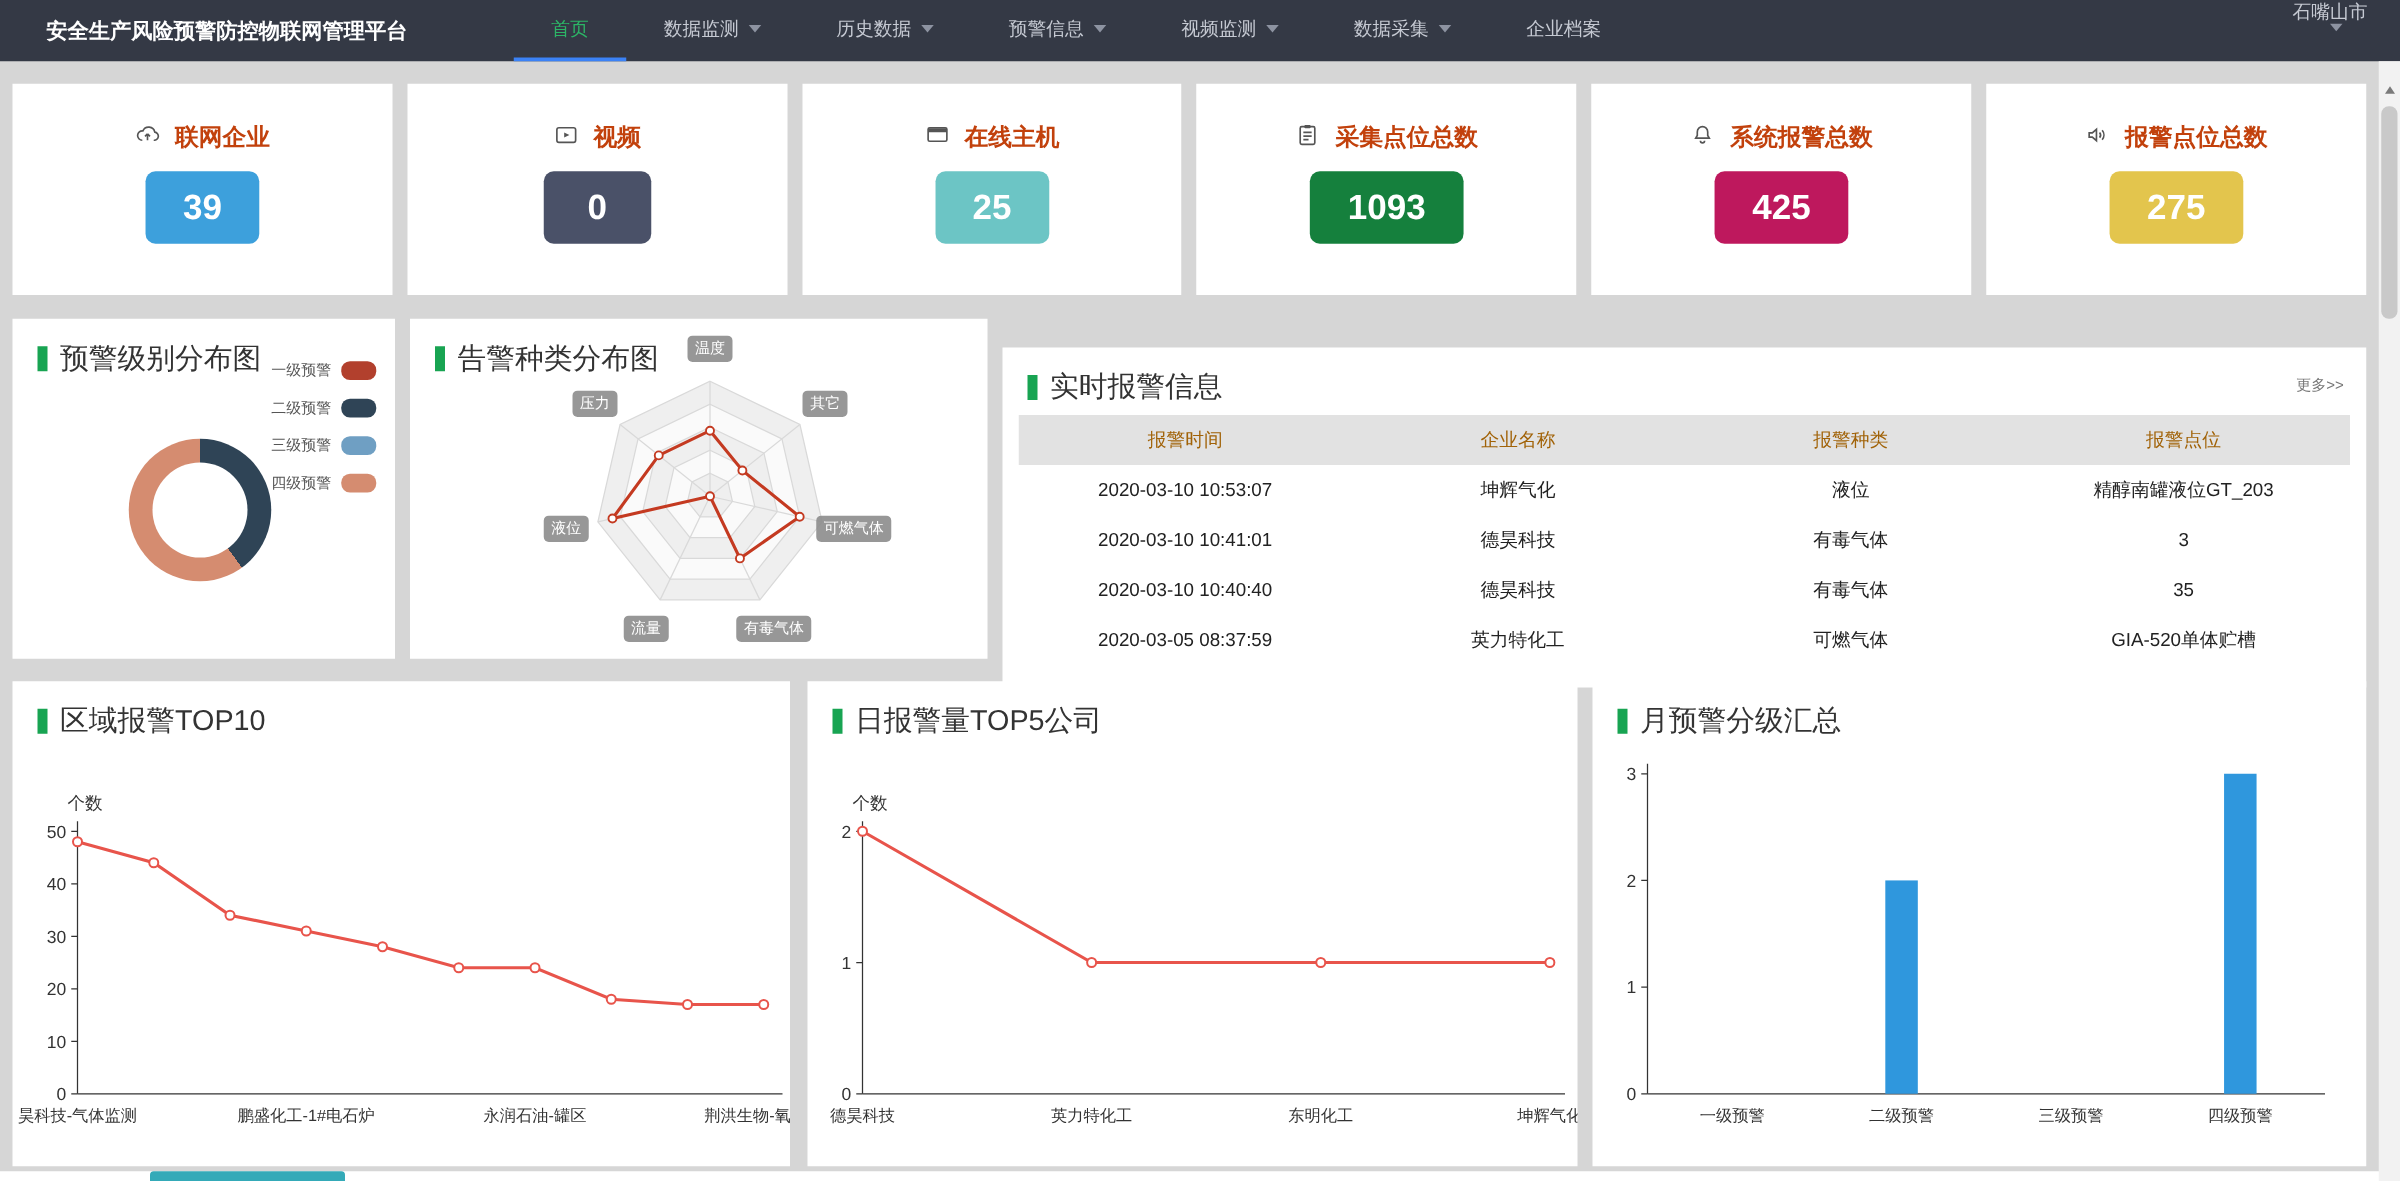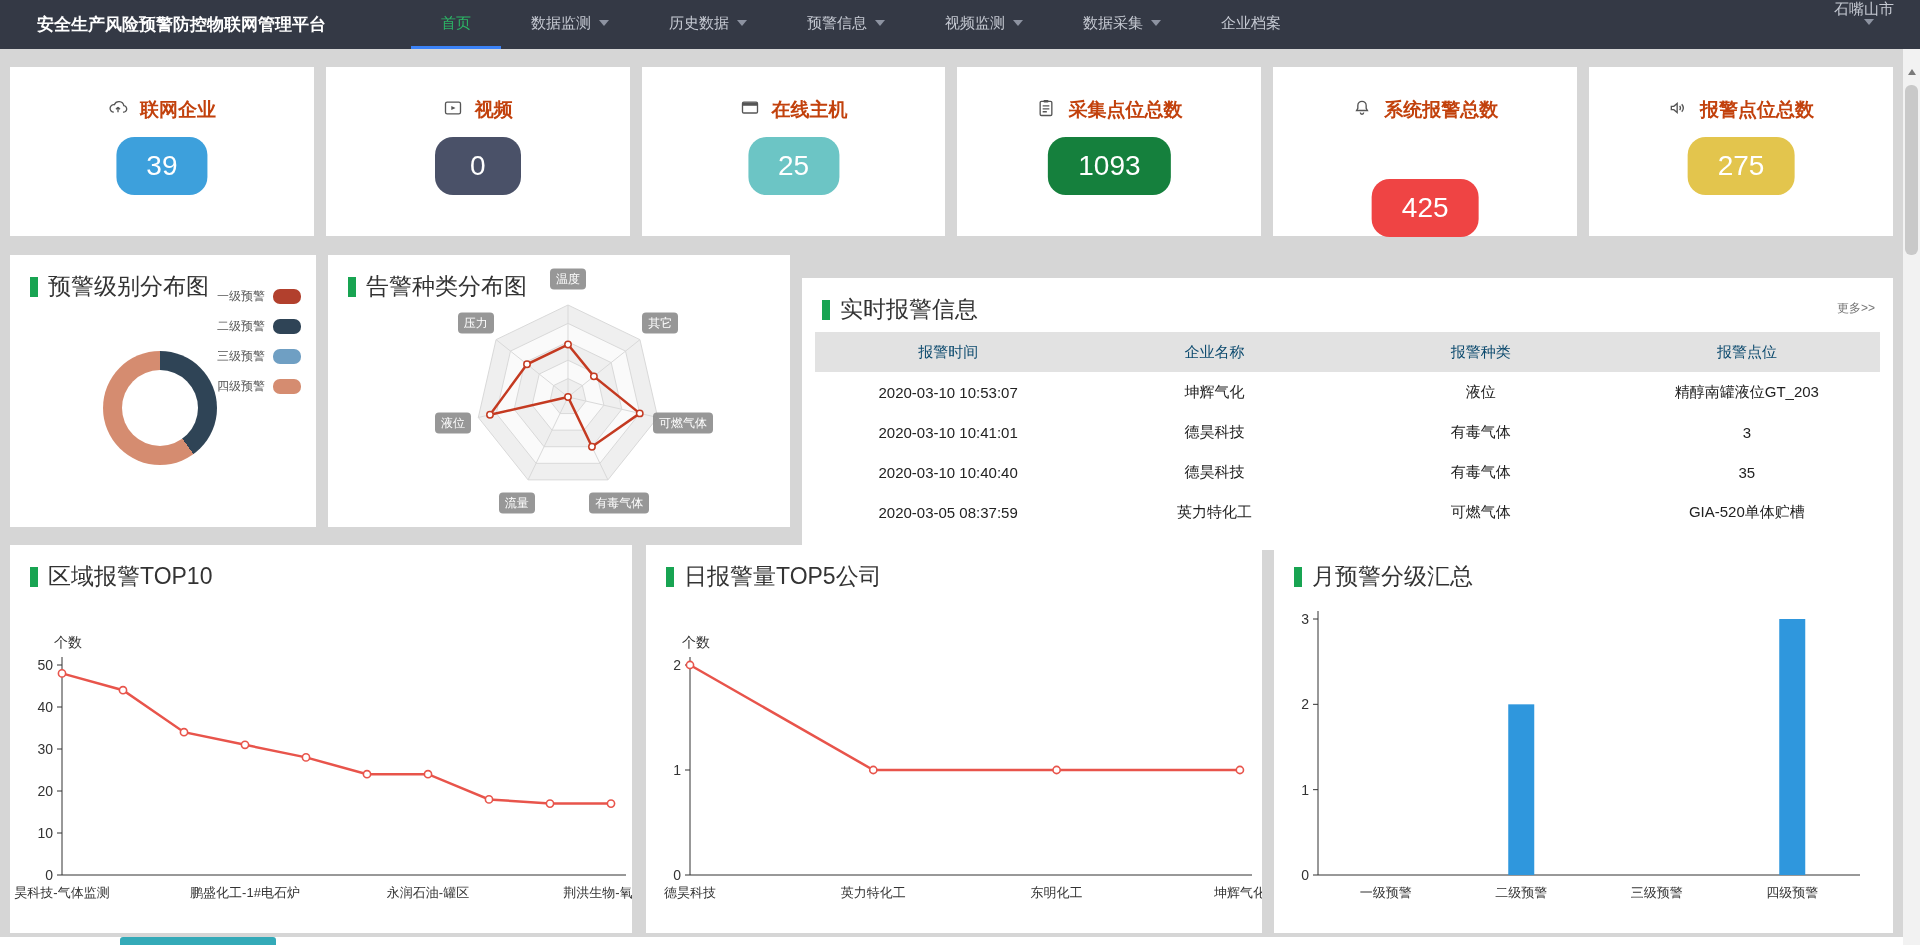--- a/index.html
+++ b/index.html
@@ -14,21 +14,21 @@
   .nav-item.active{color:#2cb566;border-bottom:3px solid #3b82f6;}
   .nav-caret{width:0;height:0;border-left:5px solid transparent;border-right:5px solid transparent;border-top:6px solid #8d93a1;margin-left:8px;}
   .nav-region{position:absolute;right:26px;top:0;height:64px;display:flex;align-items:center;color:#c6cad3;font-size:15px;cursor:pointer;flex-direction:column;}
   .nav-region .nav-caret{margin-left:10px;}
 
   
   .stats-row{position:absolute;left:10px;top:67px;width:1883px;height:169px;display:flex;gap:12px;}
   .stat-card{flex:1;background:#ffffff;position:relative;}
   .stat-head{position:absolute;left:0;right:0;top:30px;display:flex;align-items:center;justify-content:center;gap:12px;}
   .stat-head .lbl{font-size:19px;font-weight:600;color:#c2410c;}
-  .stat-badge{position:absolute;left:50%;top:70px;transform:translateX(-50%);height:58px;line-height:58px;border-radius:18px;color:#fff;font-size:28px;font-weight:normal;padding:0 30px;min-width:26px;text-align:center;}
+  .stat-badge{position:absolute;left:50%;top:70px;transform:translateX(-50%);height:58px;line-height:58px;border-radius:8px;color:#fff;font-size:28px;font-weight:bold;padding:0 30px;min-width:26px;text-align:center;}
 
   
   .panel{position:absolute;background:#ffffff;}
   .panel-title{position:absolute;top:16px;left:20px;display:flex;align-items:center;gap:10px;z-index:3;}
   .title-bar{width:8px;height:20px;background:#18a452;}
   .title-text{font-size:23px;font-weight:normal;color:#333;}
   #panel-pie{left:10px;top:255px;width:306px;height:272px;}
   #panel-radar{left:328px;top:255px;width:462px;height:272px;}
   #panel-alerts{left:802px;top:255px;width:1091px;height:272px;margin-top:23px;}
   #panel-line1{left:10px;top:545px;width:622px;height:388px;}
@@ -43,21 +43,21 @@
   .legend-item .txt{font-size:12px;color:#555;}
   .legend-item .sw{width:28px;height:15px;border-radius:7px;}
 
   
   .radar-label{position:absolute;transform:translate(-50%,-50%);background:rgba(140,140,140,.9);color:#fff;font-size:12px;padding:2px 6px;border-radius:4px;white-space:nowrap;}
 
   
   .more-link{position:absolute;right:18px;top:22px;font-size:12px;color:#777;cursor:pointer;}
   .alert-table{position:absolute;left:13px;right:13px;top:54px;}
   .alert-hrow{display:flex;background:#e2e2e2;height:40px;align-items:center;}
-  .alert-hcell{flex:1;text-align:center;font-size:15px;color:#0c4a6e;}
+  .alert-hcell{flex:1;text-align:center;font-size:15px;color:#a16207;}
   .alert-row{display:flex;height:40px;align-items:center;}
   .alert-cell{flex:1;text-align:center;font-size:15px;color:#222;}
 
   svg.chartsvg{position:absolute;left:0;top:0;}
 
   
   .footer-strip{position:absolute;left:0;top:937px;width:1920px;height:8px;background:#ffffff;}
   .footer-teal{position:absolute;left:120px;top:937px;width:156px;height:8px;background:#34aab8;border-radius:3px 3px 0 0;}
   .scrollbar{position:absolute;right:0;top:49px;width:17px;height:896px;background:#f2f2f2;}
   .scroll-up{position:absolute;left:0;top:14px;width:17px;height:18px;display:flex;align-items:center;justify-content:center;cursor:pointer;}
@@ -149,21 +149,21 @@
         <div class="stat-badge" style="background: #15803d;">1093</div>
       </div>
       <div class="stat-card">
         <div class="stat-head">
           <span><svg viewBox="0 0 24 24" width="20" height="20" fill="none" stroke="#555" stroke-width="1.6">
               <path d="M12 4a5 5 0 0 0-5 5v3.5L5.5 15h13L17 12.5V9a5 5 0 0 0-5-5z"></path>
               <path d="M10 17.5a2 2 0 0 0 4 0"></path>
             </svg></span>
           <span class="lbl">系统报警总数</span>
         </div>
-        <div class="stat-badge" style="background: #ef4444; margin-top: 42px;">425</div>
+        <div class="stat-badge" style="background: #be185d;">425</div>
       </div>
       <div class="stat-card">
         <div class="stat-head">
           <span><svg viewBox="0 0 24 24" width="20" height="20" fill="none" stroke="#555" stroke-width="1.6">
               <path d="M4 10v4h3l4 3.5v-11L7 10z"></path>
               <path d="M14 9.5a4 4 0 0 1 0 5M16.5 7.5a7 7 0 0 1 0 9"></path>
             </svg></span>
           <span class="lbl">报警点位总数</span>
         </div>
         <div class="stat-badge" style="background: rgb(227, 197, 77);">275</div>

